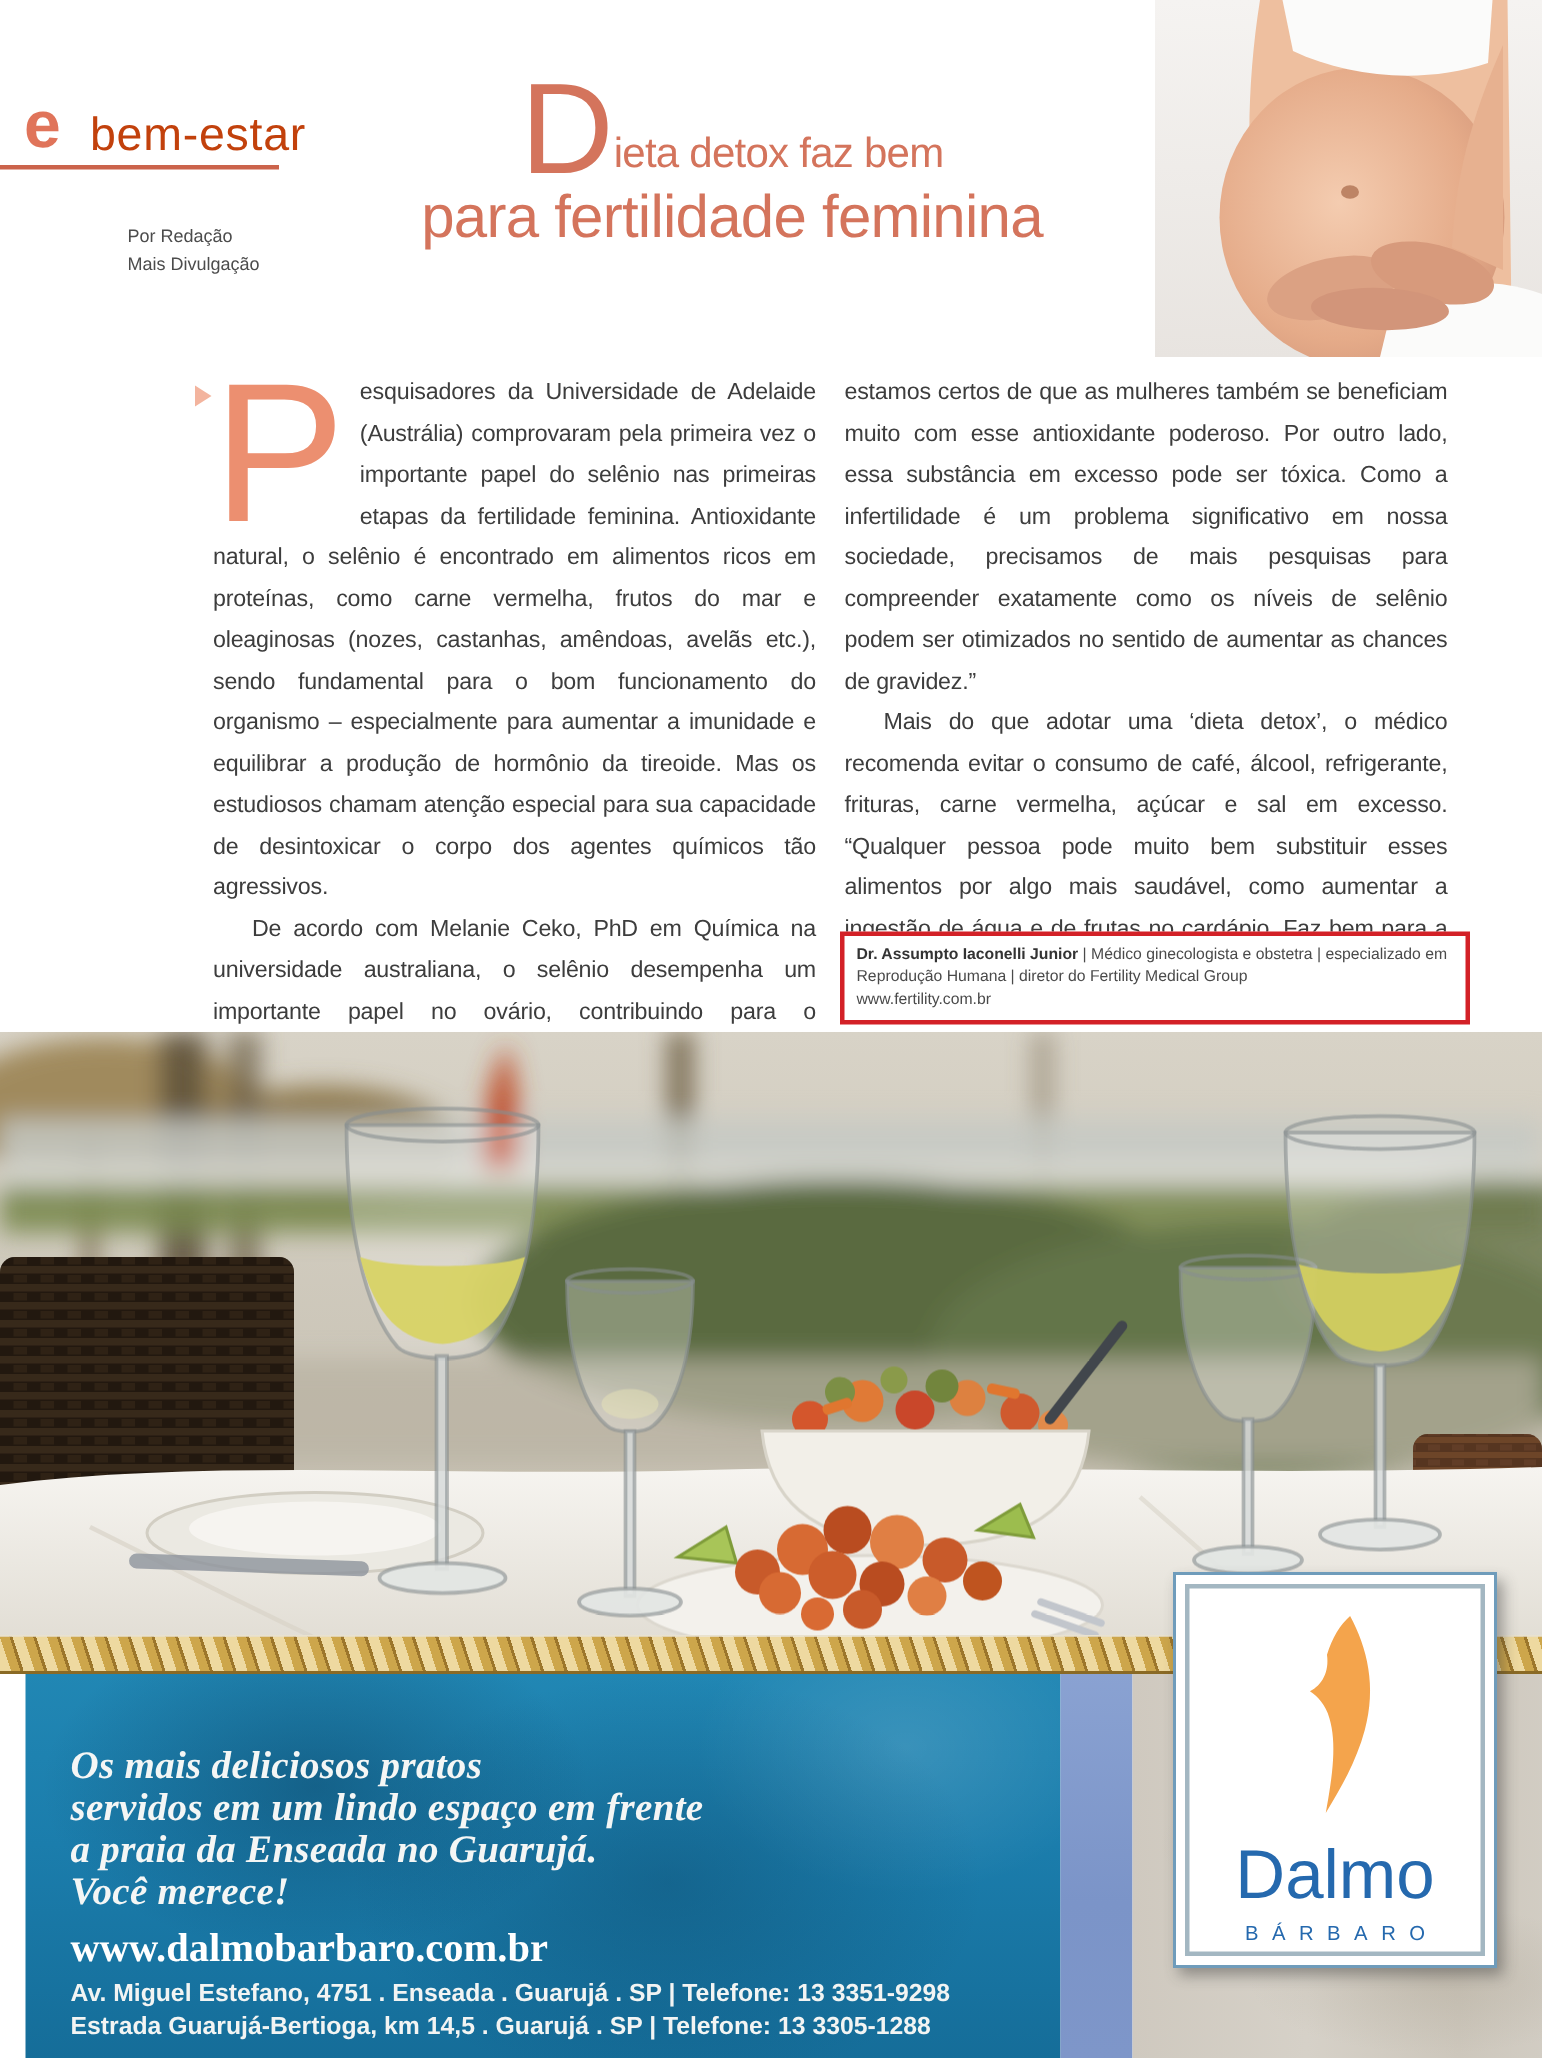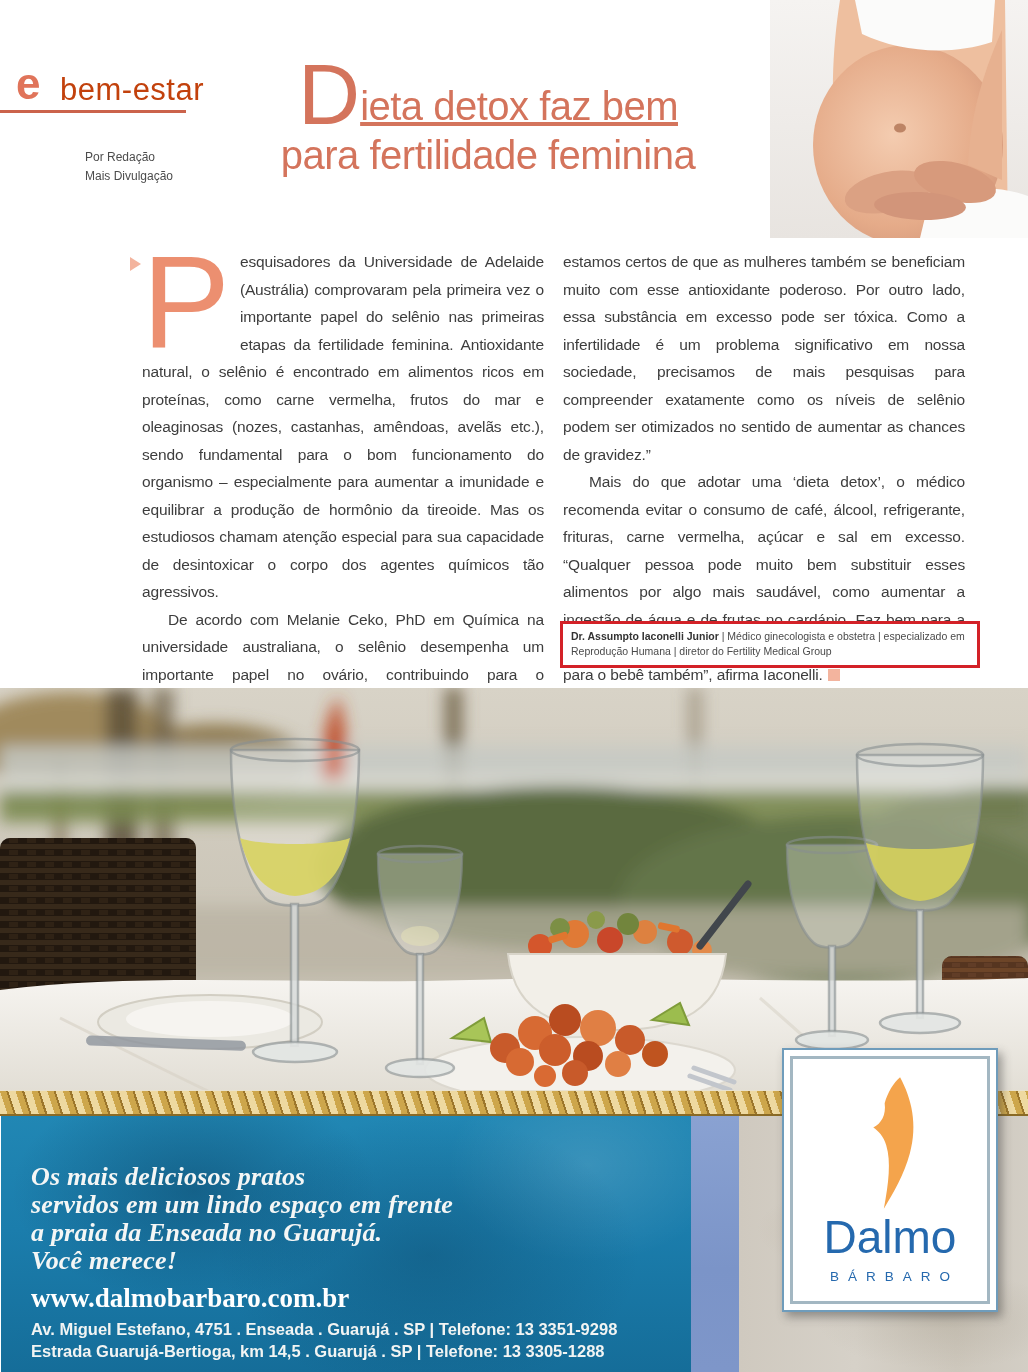--- a/index.html
+++ b/index.html
@@ -10,21 +10,21 @@
   }
   
   .section-logo-e{position:absolute;left:16px;top:62px;font-size:44px;font-weight:bold;color:#e0745a;line-height:1;}
   .section-name{position:absolute;left:60px;top:74px;font-size:31px;color:#c2410c;letter-spacing:.5px;line-height:1;}
   .section-rule{position:absolute;left:0;top:110px;width:186px;height:3px;background:#cb634b;}
   .byline{position:absolute;left:65px;top:148px;font-size:12px;color:#4c4c4c;line-height:1.55;margin-left:20px;}
   
   .title{position:absolute;left:226px;top:86px;width:524px;text-align:center;color:#d4745c;}
   .title .row1{white-space:nowrap;line-height:1;}
   .title .big-d{font-size:86px;line-height:0;vertical-align:-4px;}
-  .title .rest{font-size:40px;letter-spacing:-.5px;text-decoration:underline;}
+  .title .rest{font-size:28px;letter-spacing:-.5px;}
   .title .row2{font-size:40px;line-height:1;margin-top:9px;letter-spacing:-.5px;}
   
   .preg-photo{position:absolute;left:770px;top:0;width:258px;height:238px;overflow:hidden;}
   
   .tri-marker{position:absolute;left:130px;top:257px;width:0;height:0;
     border-left:11px solid #f3b49e;border-top:7px solid transparent;border-bottom:7px solid transparent;}
   .col{position:absolute;top:248px;width:402px;color:#3d3d3d;font-size:15.5px;line-height:27.5px;
     text-align:justify;letter-spacing:-.15px;}
   .col1{left:142px;}
   .col2{left:563px;}
@@ -37,21 +37,21 @@
     border:3px solid #d32127;padding:5px 9px 6px 8px;font-size:10.5px;line-height:1.42;color:#4a4a4a;background:#fff;}
   .credit-box .bold{font-weight:bold;color:#333;}
   .credit-box .url{display:block;}
   
   .beach-photo{position:absolute;left:0;top:688px;width:1028px;height:404px;overflow:hidden;}
   
   .rope{position:absolute;left:0;top:1090px;width:1028px;height:23px;
     background:repeating-linear-gradient(72deg,#eed9a0 0 7px,#cda64b 7px 13px,#9c762b 13px 15px);
     border-top:1px solid #e9e2cf;border-bottom:2px solid #8a6a25;z-index:3;}
   
-  .bottom-band{position:absolute;left:1px;top:1113px;width:833px;height:259px;z-index:2;}
+  .bottom-band{position:absolute;left:17px;top:1113px;width:833px;height:259px;z-index:2;}
   .blue-panel{position:absolute;left:0;top:0;width:690px;height:259px;
     background:
       radial-gradient(260px 160px at 28% 30%,rgba(10,60,92,.45),rgba(10,60,92,0) 70%),
       radial-gradient(300px 200px at 62% 55%,rgba(12,70,104,.4),rgba(12,70,104,0) 70%),
       radial-gradient(200px 140px at 85% 20%,rgba(255,255,255,.12),rgba(255,255,255,0) 70%),
       linear-gradient(180deg,#2187b4 0%,#1b7dac 45%,#156d99 100%);}
   .peri-strip{position:absolute;left:690px;top:0;width:48px;height:259px;
     background:linear-gradient(180deg,#8aa2d2,#7b94c8 60%,#7e96c9);}
   .concrete{position:absolute;left:738px;top:0;width:290px;height:259px;
     background:
@@ -64,21 +64,21 @@
   .ad-site{position:absolute;left:30px;top:172px;color:#fff;
     font-family:"Liberation Serif",serif;font-weight:bold;font-size:27px;line-height:1;}
   .ad-addr{position:absolute;left:30px;top:205px;color:#f2f4f3;
     font-family:Liberation Sans, sans-serif;font-weight:bold;font-size:16.5px;line-height:22px;}
   
   .dalmo-box{position:absolute;left:782px;top:1048px;width:216px;height:264px;background:#fff;z-index:5;
     border:2px solid #6f9cbb;
     box-shadow:inset 0 0 0 6px #ffffff,inset 0 0 0 9px #a3b7c2,4px 5px 9px rgba(60,60,60,.45);
     display:flex;flex-direction:column;align-items:center;box-sizing:border-box;}
   .dalmo-swoosh{margin-top:24px;height:138px;}
-  .dalmo-name{color:#2569ae;font-size:46px;line-height:1;margin-top:2px;}
+  .dalmo-name{color:#2569ae;font-size:46px;line-height:1;margin-top:14px;}
   .dalmo-sub{color:#2569ae;font-size:13.5px;letter-spacing:9px;padding-left:9px;margin-top:9px;}
 </style>
 </head>
 <body>
 
 <div class="page">
 
   <div class="section-logo-e">e</div>
   <div class="section-name">bem-estar</div>
   <div class="section-rule"></div>
@@ -123,20 +123,21 @@
     <p><span class="dropcap">P</span><span>esquisadores da Universidade de Adelaide (Austrália) comprovaram pela primeira vez o importante papel do selênio nas primeiras etapas da fertilidade feminina. Antioxidante natural, o selênio é encontrado em alimentos ricos em proteínas, como carne vermelha, frutos do mar e oleaginosas (nozes, castanhas, amêndoas, avelãs etc.), sendo fundamental para o bom funcionamento do organismo – especialmente para aumentar a imunidade e equilibrar a produção de hormônio da tireoide. Mas os estudiosos chamam atenção especial para sua capacidade de desintoxicar o corpo dos agentes químicos tão agressivos.</span></p>
     <p class="ind">De acordo com Melanie Ceko, PhD em Química na universidade australiana, o selênio desempenha um importante papel no ovário, contribuindo para o desenvolvimento de folículos saudáveis – responsáveis pela produção de óvulos durante toda a vida fértil da mulher. “Já sabíamos da importância do selênio para a fertilidade masculina, mas agora</p>
   </div>
   <div class="col col2">
     <p>estamos certos de que as mulheres também se beneficiam muito com esse antioxidante poderoso. Por outro lado, essa substância em excesso pode ser tóxica. Como a infertilidade é um problema significativo em nossa sociedade, precisamos de mais pesquisas para compreender exatamente como os níveis de selênio podem ser otimizados no sentido de aumentar as chances de gravidez.”</p>
     <p class="ind"><span>Mais do que adotar uma ‘dieta detox’, o médico recomenda evitar o consumo de café, álcool, refrigerante, frituras, carne vermelha, açúcar e sal em excesso. “Qualquer pessoa pode muito bem substituir esses alimentos por algo mais saudável, como aumentar a ingestão de água e de frutas no cardápio. Faz bem para a saúde, aumenta as chances de engravidar e faz muito bem para o bebê também”, afirma Iaconelli.</span><span class="end-square"></span></p>
   </div>
 
   <div class="credit-box">
     <span class="bold">Dr. Assumpto Iaconelli Junior</span><span> | Médico ginecologista e obstetra | especializado em Reprodução Humana | diretor do Fertility Medical Group</span>
+    <span class="url">www.fertility.com.br</span>
   </div>
 
   <div class="beach-photo">
     <svg width="1028" height="404" viewBox="0 0 1028 404">
       <defs>
         <linearGradient id="sky" x1="0" y1="0" x2="0" y2="1">
           <stop offset="0" stop-color="#d8d3c7"></stop>
             <stop offset="1" stop-color="#c7c1b3"></stop>
         </linearGradient>
         <linearGradient id="tbl" x1="0" y1="0" x2="0" y2="1">

